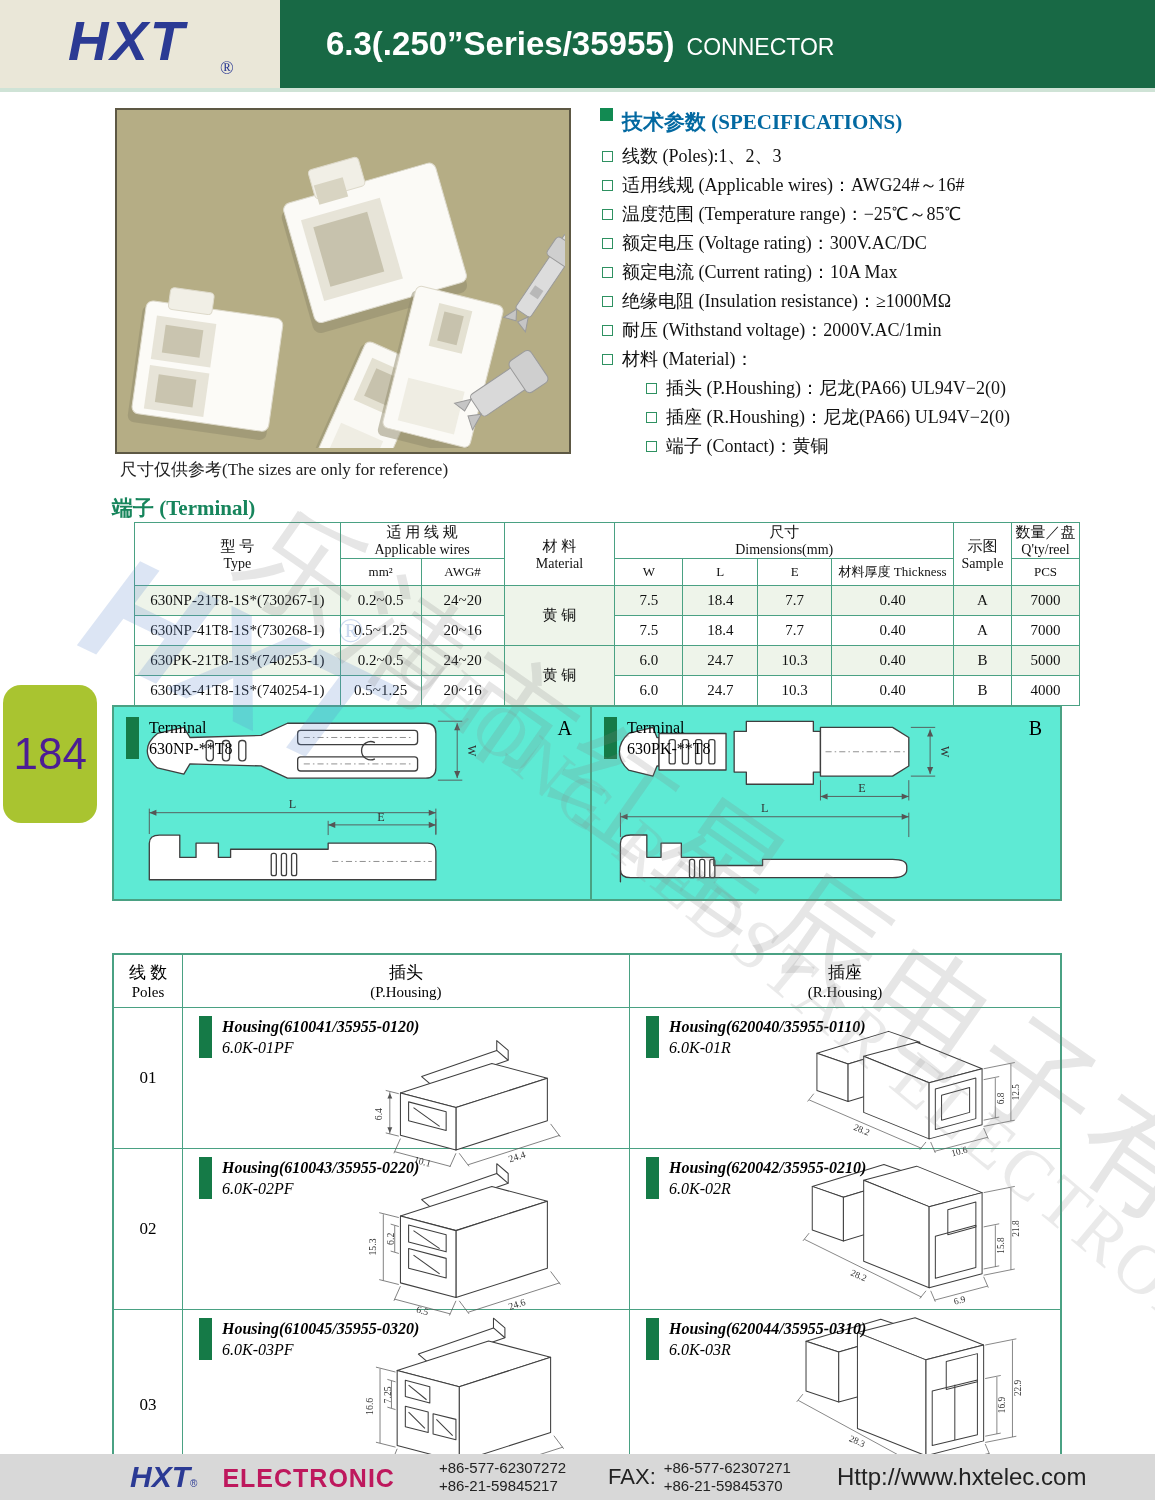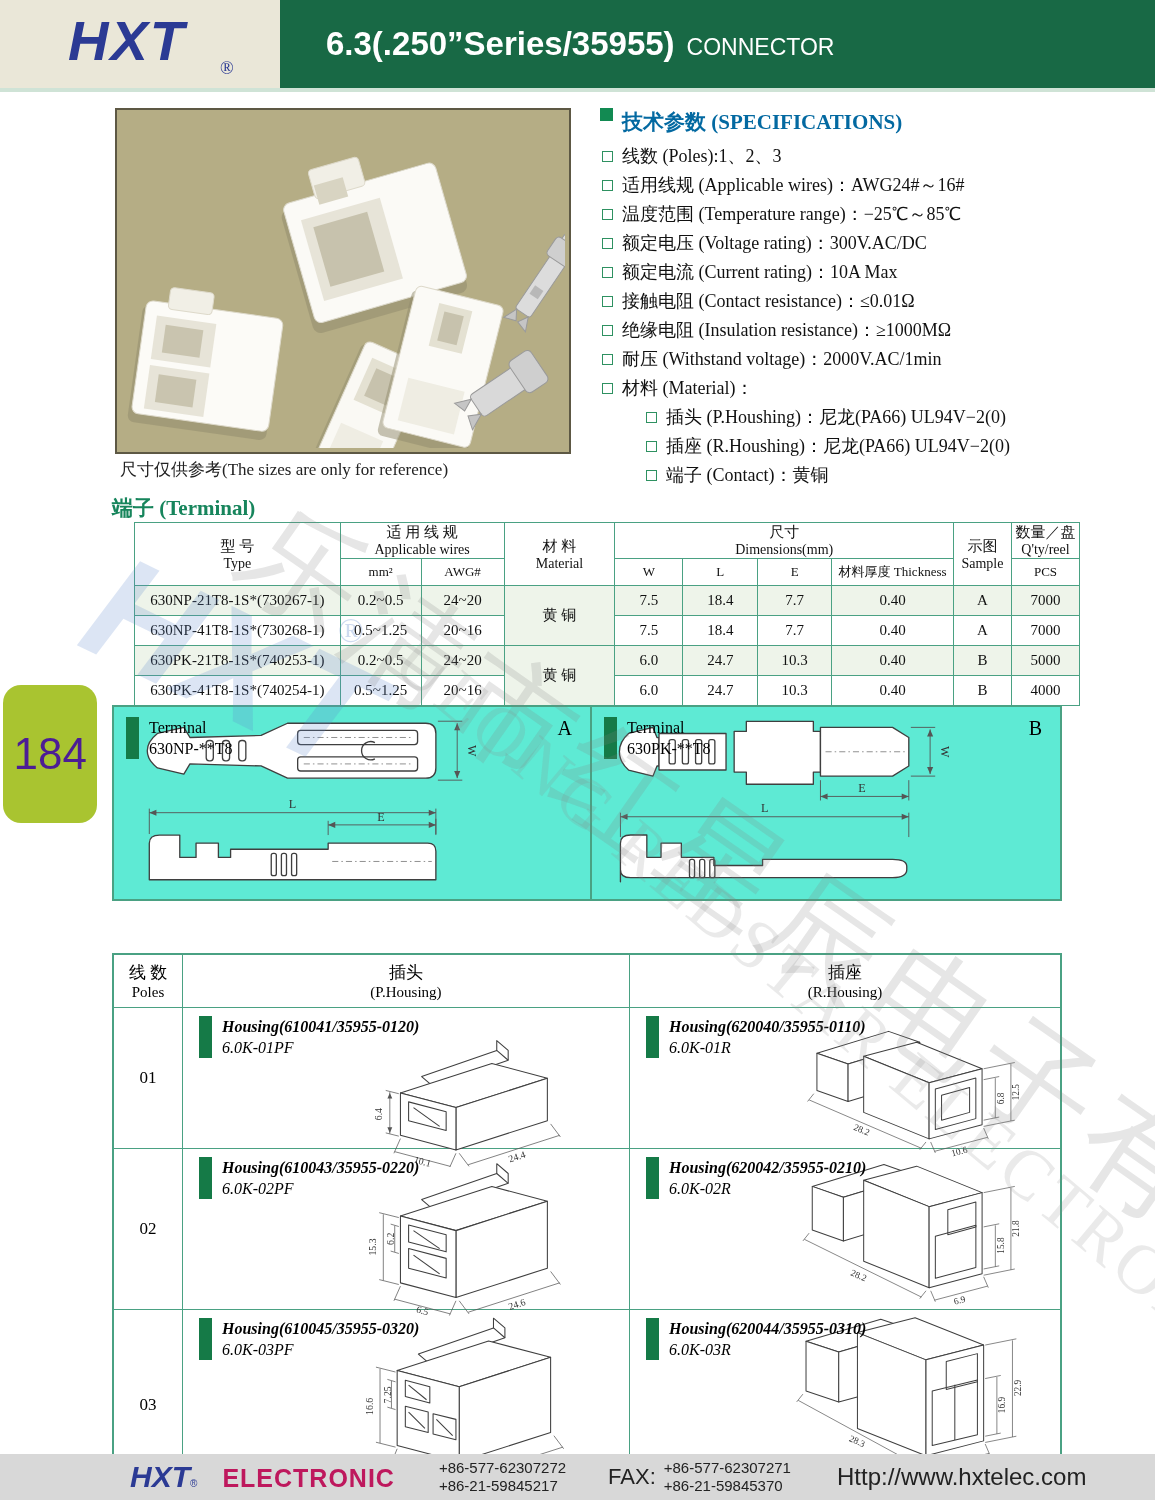--- a/index.html
+++ b/index.html
@@ -197,24 +197,20 @@
       <span class="osq"></span>
       <span>温度范围 (Temperature range)：−25℃～85℃</span>
     </div>
   <div class="spec-li">
       <span class="osq"></span>
       <span>额定电压 (Voltage rating)：300V.AC/DC</span>
     </div>
   <div class="spec-li">
       <span class="osq"></span>
       <span>额定电流 (Current rating)：10A Max</span>
-    </div>
-  <div class="spec-li">
-      <span class="osq"></span>
-      <span>接触电阻 (Contact resistance)：≤0.01Ω</span>
     </div>
   <div class="spec-li">
       <span class="osq"></span>
       <span>绝缘电阻 (Insulation resistance)：≥1000MΩ</span>
     </div>
   <div class="spec-li">
       <span class="osq"></span>
       <span>耐压 (Withstand voltage)：2000V.AC/1min</span>
     </div>
   <div class="spec-li">

